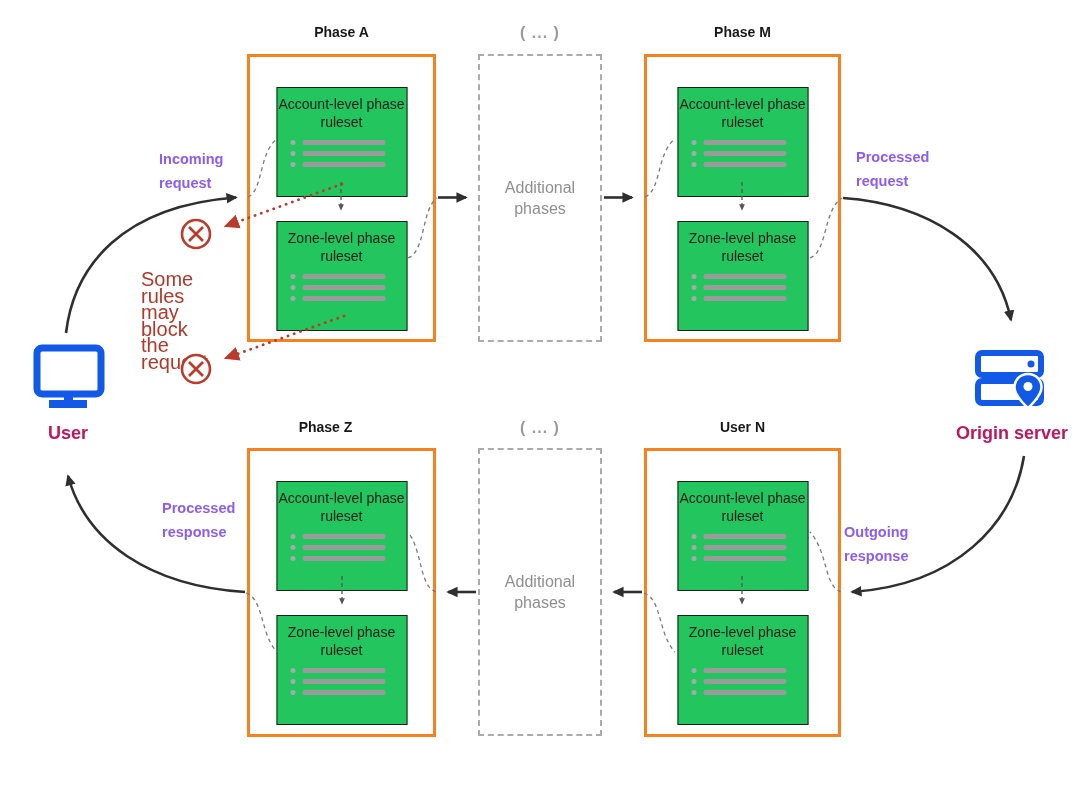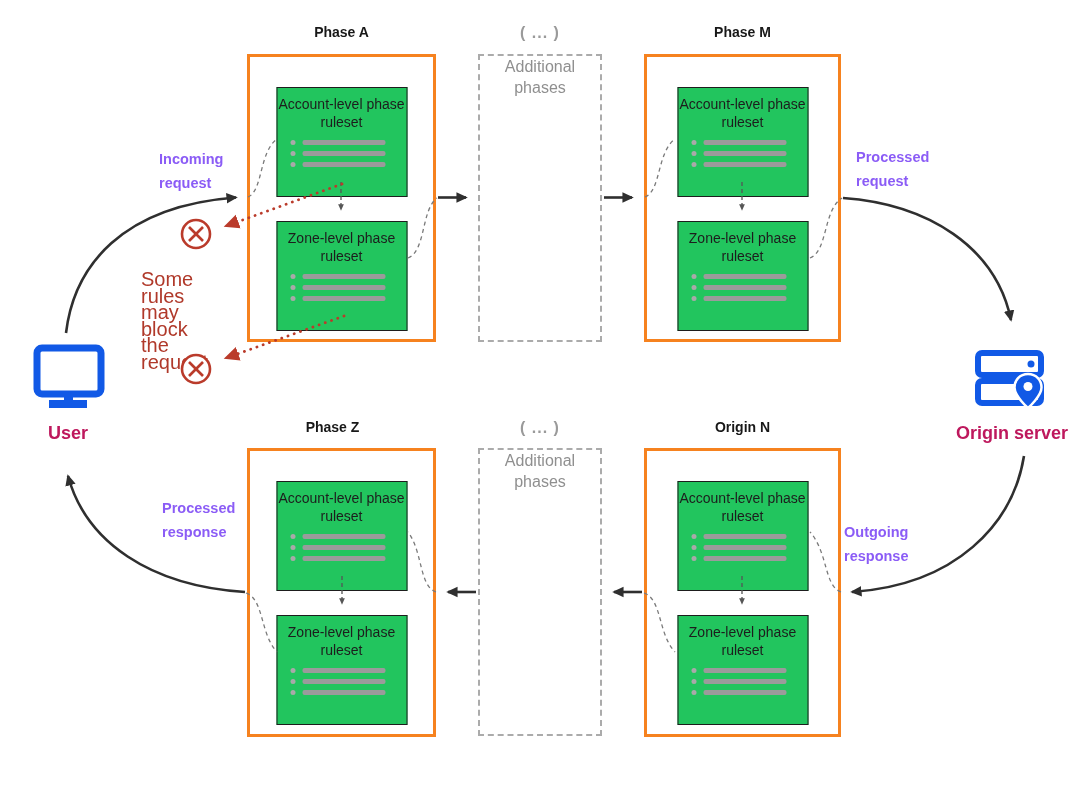--- a/index.html
+++ b/index.html
@@ -14,21 +14,21 @@
   }
   .phase-title{
     position:absolute;text-align:center;font-size:14px;font-weight:700;color:#181818;line-height:20px;
   }
   .ellipsis-title{
     position:absolute;text-align:center;font-size:16px;font-weight:600;color:#9a9a9a;line-height:20px;
     letter-spacing:1px;
   }
   .additional-box{
     position:absolute;border:2px dashed #ababab;box-sizing:border-box;background:#ffffff;
-    display:flex;justify-content:center;
+    display:flex;align-items:center;justify-content:center;
   }
   .additional-label{
     font-size:16px;color:#8f8f8f;text-align:center;line-height:21px;width:90px;
   }
   
   .ruleset-card{
     position:absolute;left:50%;transform:translateX(-50%);width:131px;height:110px;
     background:#22c55e;border:1.5px solid #1d1d1d;box-sizing:border-box;
     display:flex;flex-direction:column;align-items:stretch;padding:7px 0 0 0;
   }
@@ -53,23 +53,23 @@
 </style>
 </head>
 <body>
 
 <div class="stage">
 
   <div class="phase-title" style="left:247px;top:22px;width:189px;">Phase A</div>
   <div class="ellipsis-title" style="left:478px;top:23px;width:124px;">( ... )</div>
   <div class="phase-title" style="left:644px;top:22px;width:197px;">Phase M</div>
 
-  <div class="phase-title" style="left:238px;top:417px;width:189px;">Phase Z</div>
+  <div class="phase-title" style="left:231px;top:417px;width:189px;">Phase Z</div>
   <div class="ellipsis-title" style="left:478px;top:418px;width:124px;">( ... )</div>
-  <div class="phase-title" style="left:644px;top:417px;width:197px;">Origin N</div>
+  <div class="phase-title" style="left:644px;top:417px;width:197px;">User N</div>
 
   <div class="phase-box" style="left:247px;top:54px;width:189px;height:288px;">
     <div class="ruleset-card" style="top:30px;">
       <div class="ruleset-title">Account-level phase ruleset</div>
       <div class="ruleset-lines">
         <div class="ruleset-line">
             <span class="ruleset-bullet"></span>
             <span class="ruleset-bar"></span>
           </div>
         <div class="ruleset-line">

